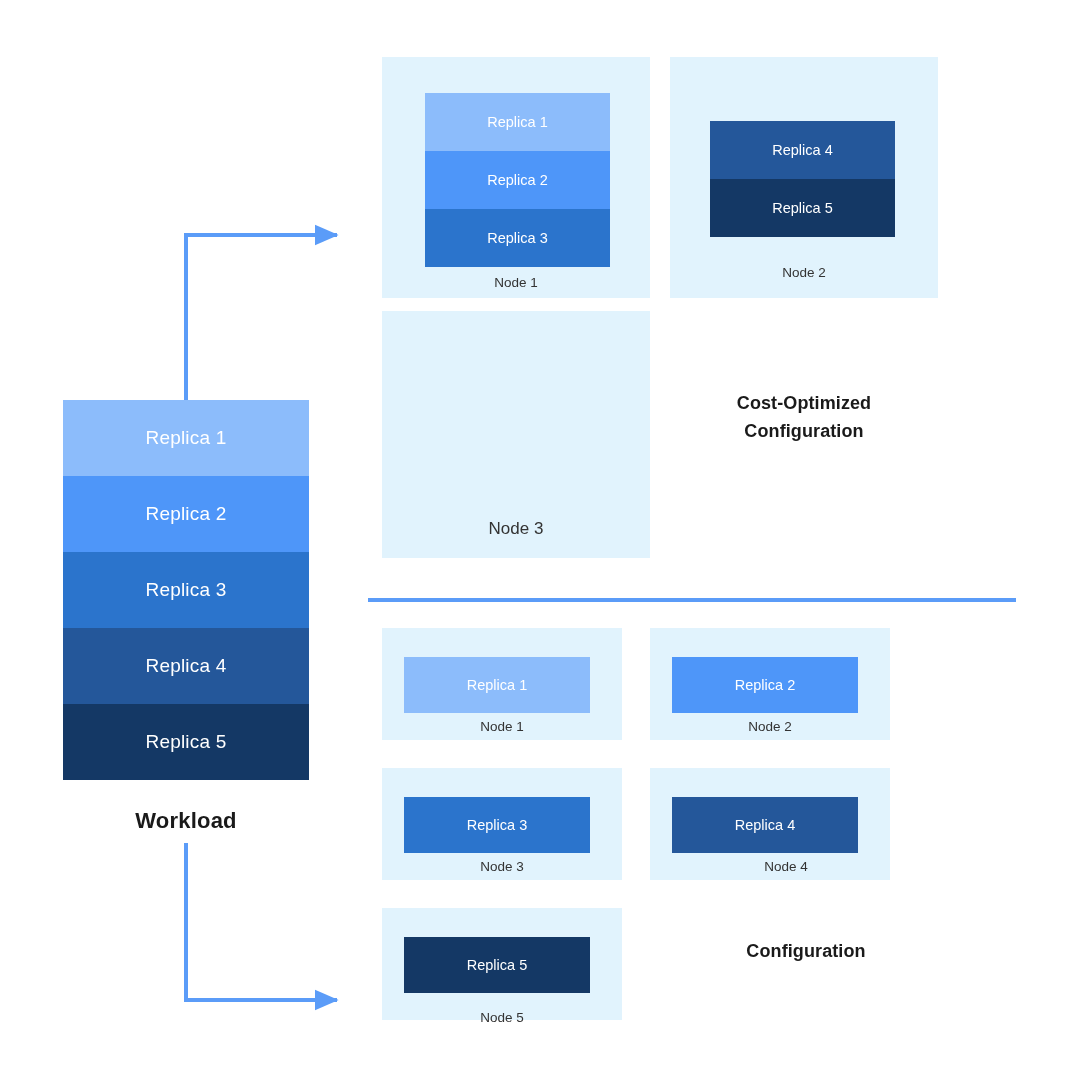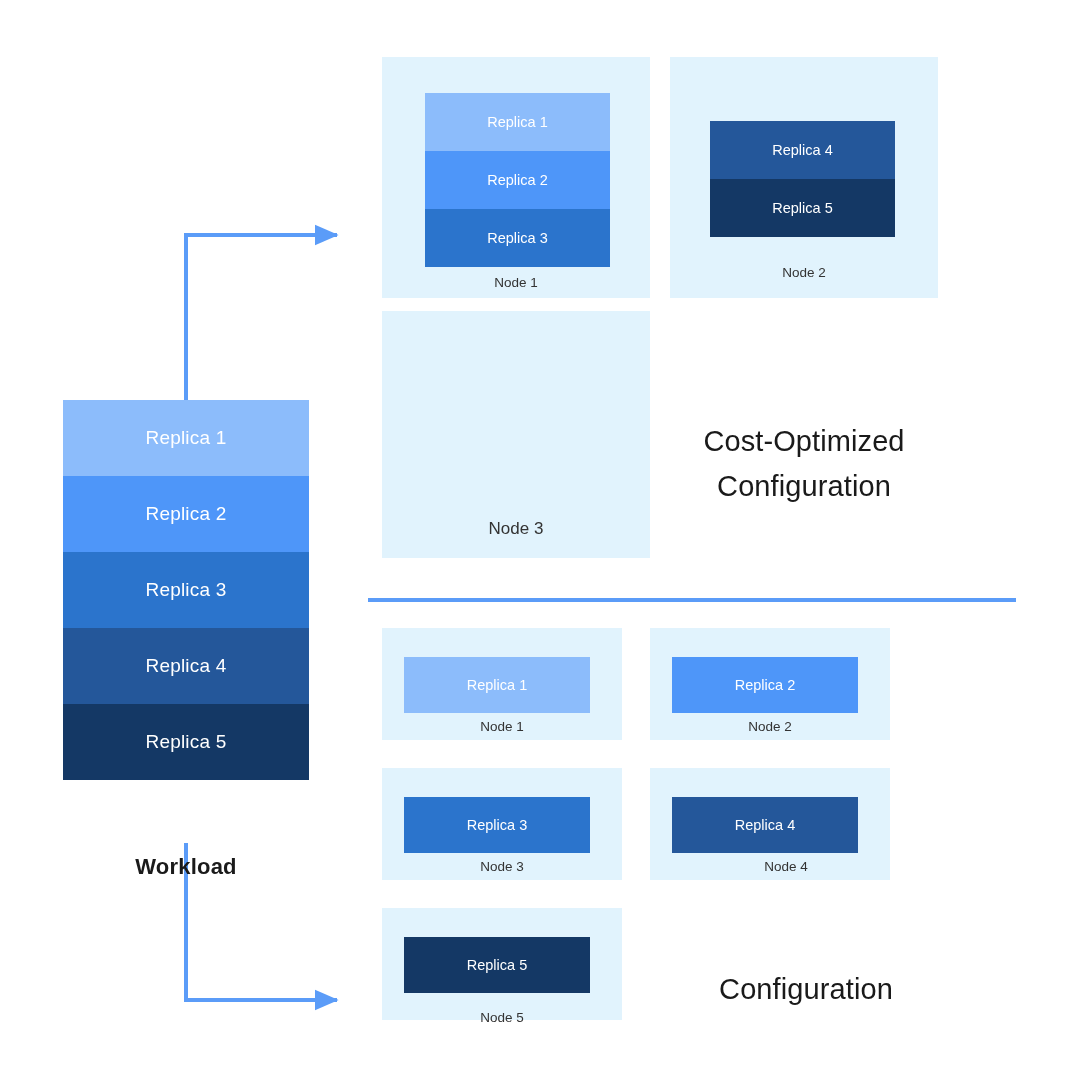--- a/index.html
+++ b/index.html
@@ -35,21 +35,21 @@
     align-items: center;
     justify-content: center;
     color: #ffffff;
     font-size: 19px;
     letter-spacing: 0.2px;
     box-sizing: border-box;
   }
   #workload-label {
     position: absolute;
     left: 63px;
-    top: 854px;
+    top: 808px;
     width: 246px;
     text-align: center;
     font-size: 22px;
     font-weight: bold;
     color: #1a1a1a;
     letter-spacing: 0.2px;
   }
 
   
   .node-box {
@@ -72,26 +72,25 @@
     justify-content: center;
     color: #ffffff;
     font-size: 14.5px;
     box-sizing: border-box;
   }
 
   
   .config-caption {
     position: absolute;
     text-align: center;
-    font-size: 29px;
-    font-weight: normal;
+    font-size: 18px;
+    font-weight: bold;
     color: #1a1a1a;
     line-height: 1.55;
     letter-spacing: 0.1px;
-    margin-top: 29px;
   }
 
   
   #section-divider {
     position: absolute;
     left: 368px;
     top: 598px;
     width: 648px;
     height: 4px;
     background: #5b9cf8;

